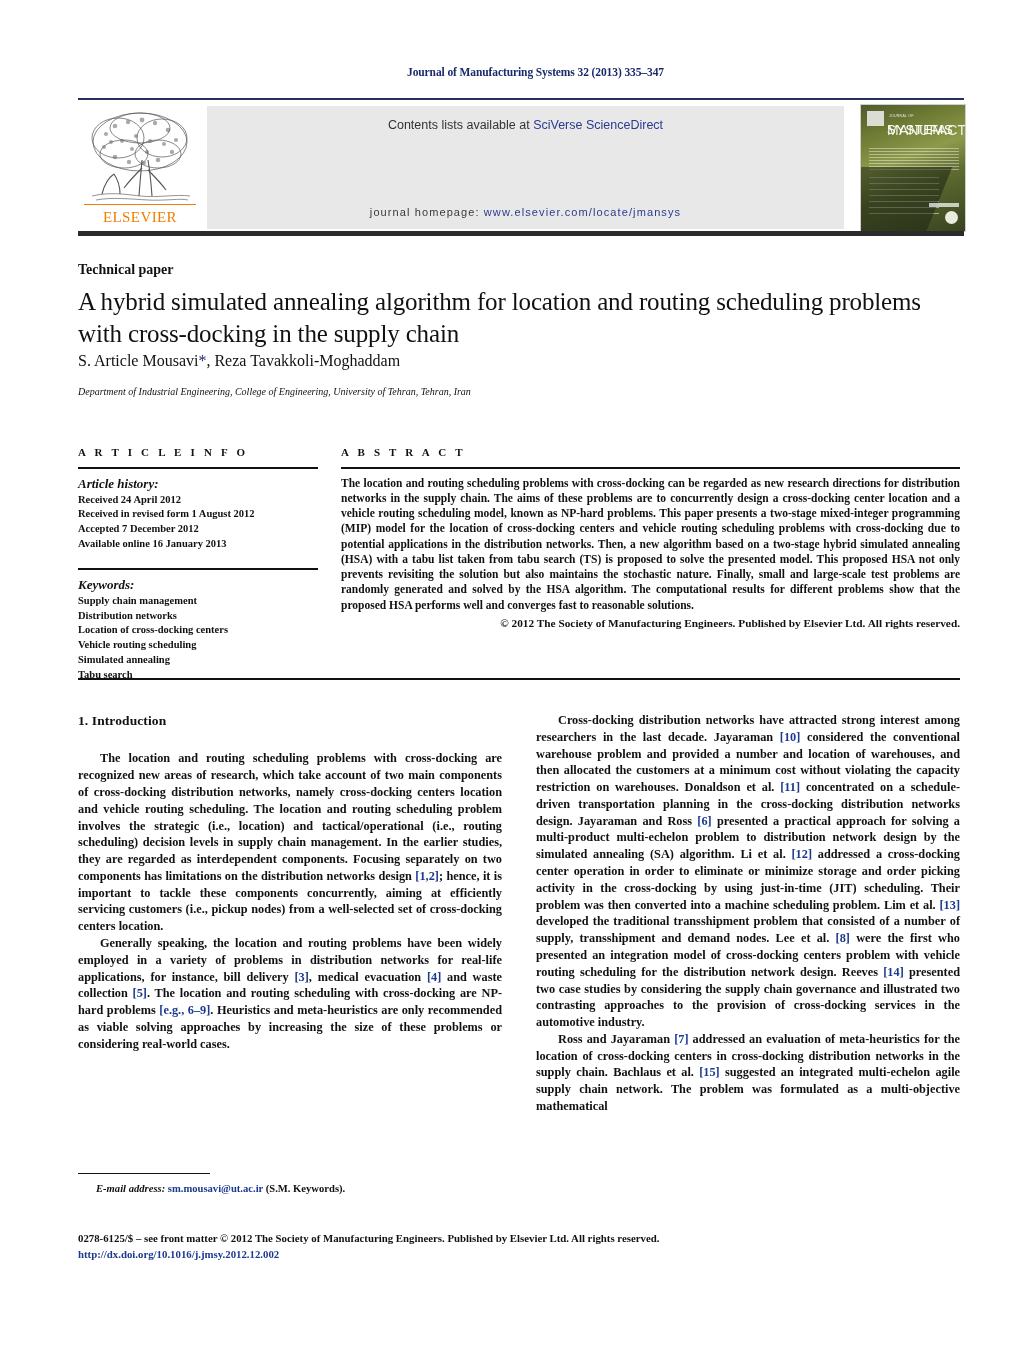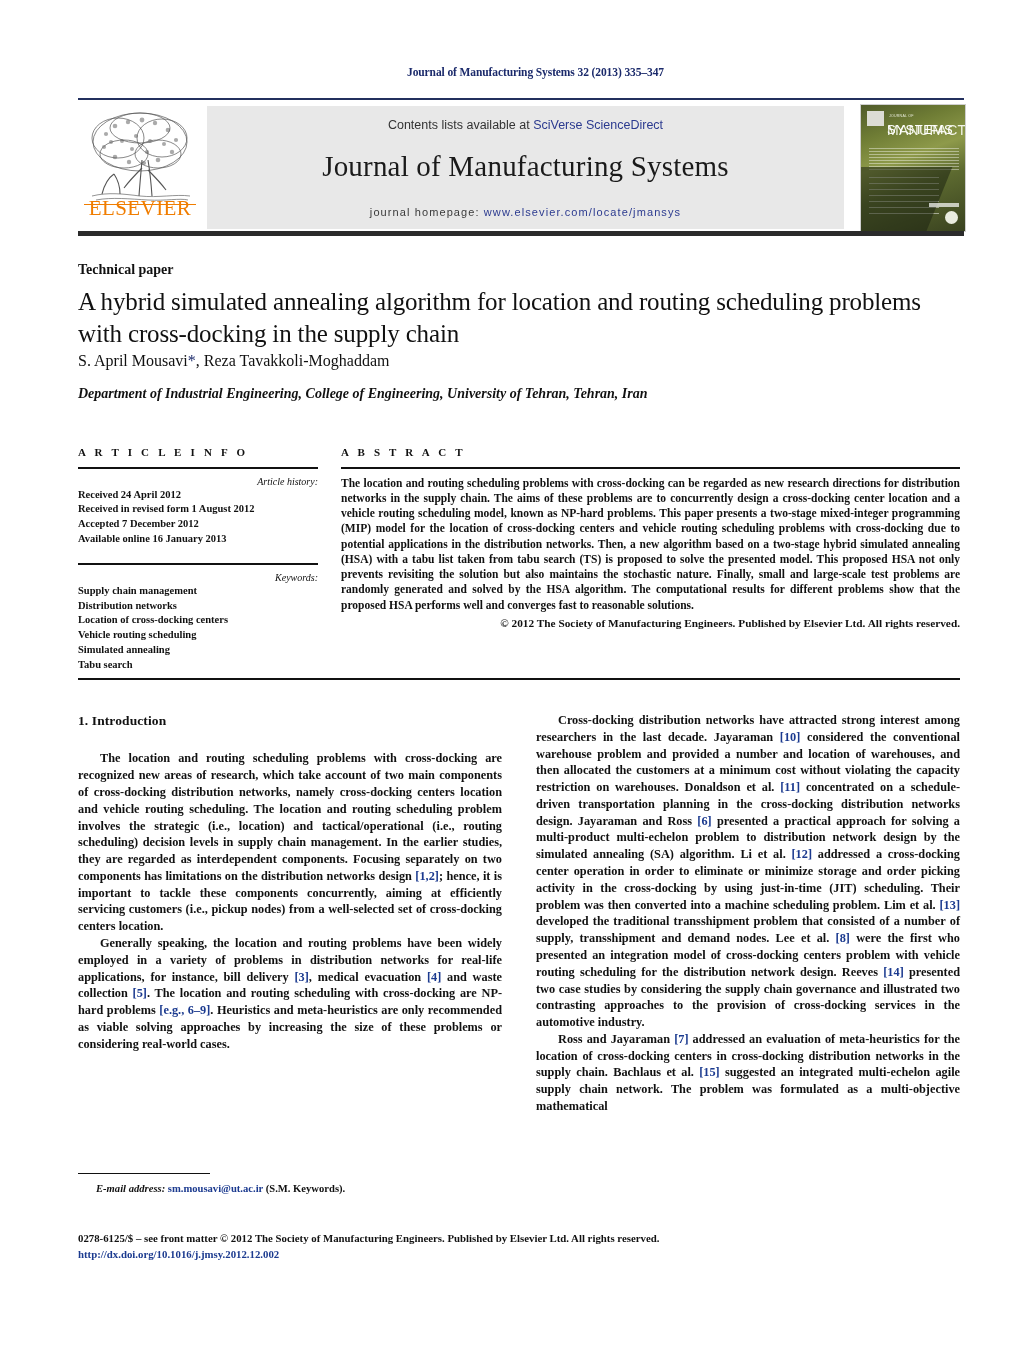--- a/index.html
+++ b/index.html
@@ -67,25 +67,25 @@
     width: 124px;
     height: 126px;
   }
   .elsevier .tree {
     position: absolute;
     left: 6px; top: 2px;
     width: 112px; height: 96px;
   }
   .elsevier .wordmark {
     position: absolute;
-    left: 0; top: 92px;
+    left: 0; top: 104px;
     width: 124px;
     text-align: center;
     font-family: "Liberation Serif", serif;
-    font-size: 21px;
+    font-size: 15px;
     letter-spacing: 0.4px;
     color: #f07d00;
     line-height: 1;
   }
   .elsevier .underline {
     position: absolute;
     left: 6px; top: 98px;
     width: 112px; height: 1px;
     background: #f07d00;
   }
@@ -216,23 +216,23 @@
     left: 78px; top: 352px;
     width: 880px;
     font-size: 16px;
     color: #111;
   }
   .authors .star { color: #1b2a6b; }
   .affil {
     position: absolute;
     left: 78px; top: 386px;
     width: 880px;
-    font-size: 14px;
+    font-size: 10px;
     font-style: italic;
-    font-weight: bold;
+    font-weight: normal;
     color: #111;
   }
 
   
   .infocol {
     position: absolute;
     left: 78px; top: 446px;
     width: 240px;
   }
   .abscol {
@@ -246,26 +246,25 @@
     letter-spacing: 3.2px;
     color: #111;
   }
   .hr-thin {
     height: 1px;
     background: #111;
     margin: 9px 0 7px 0;
   }
   .hr-thin.wide { height: 1.5px; }
   .metalabel {
-    font-size: 10px;
+    font-size: 13px;
     font-style: italic;
-    font-weight: normal;
+    font-weight: bold;
     color: #111;
     margin-bottom: 1px;
-    text-align: right;
   }
   .metaline {
     font-size: 10.5px;
     font-weight: bold;
     color: #111;
     line-height: 1.42;
   }
   .kwline {
     font-size: 10.5px;
     font-weight: bold;
@@ -413,21 +412,20 @@
         </g>
       </svg>
       <div class="underline"></div>
       <div class="wordmark">ELSEVIER</div>
     </div>
 
     <div class="band">
       <div class="contents">
         <span>Contents lists available at </span><span class="sd">SciVerse ScienceDirect</span>
       </div>
-      <div class="jtitle">Journal of Manufacturing Systems</div>
       <div class="homepage">
         <span>journal homepage: </span><span class="url">www.elsevier.com/locate/jmansys</span>
       </div>
     </div>
 
     <div class="cover">
       <div class="cv-badge"></div>
       <div class="cv-eyebrow">JOURNAL OF</div>
       <div class="cv-t1">MANUFACTURING</div>
       <div class="cv-t2">SYSTEMS</div>
@@ -437,21 +435,21 @@
       <div class="cv-bar"></div>
       <div class="cv-mark"></div>
     </div>
 
     <div class="rule-bottom"></div>
   </div>
 
   <div class="doctype">Technical paper</div>
   <div class="title">A hybrid simulated annealing algorithm for location and routing scheduling problems with cross-docking in the supply chain</div>
   <div class="authors">
-    <span>S. April Mousavi</span><span class="star">*</span><span>, Reza Tavakkoli-Moghaddam</span>
+    <span>S. Article Mousavi</span><span class="star">*</span><span>, Reza Tavakkoli-Moghaddam</span>
   </div>
   <div class="affil">Department of Industrial Engineering, College of Engineering, University of Tehran, Tehran, Iran</div>
 
   <div class="infocol">
     <div class="secthead">A R T I C L E   I N F O</div>
     <div class="hr-thin wide"></div>
     <div class="metalabel">Article history:</div>
     <div class="metaline">Received 24 April 2012</div>
     <div class="metaline">Received in revised form 1 August 2012</div>
     <div class="metaline">Accepted 7 December 2012</div>

